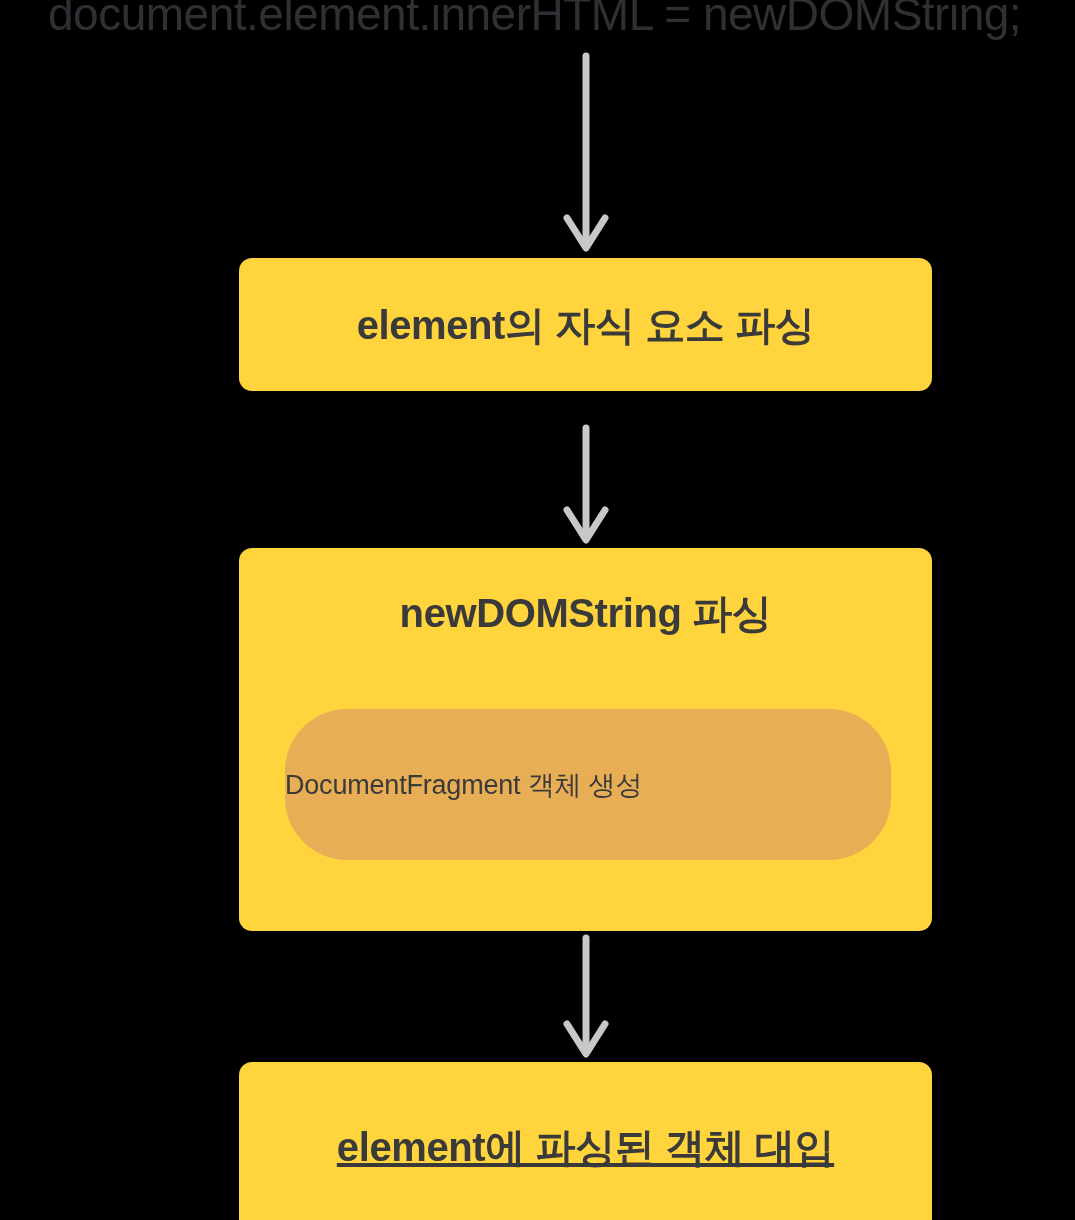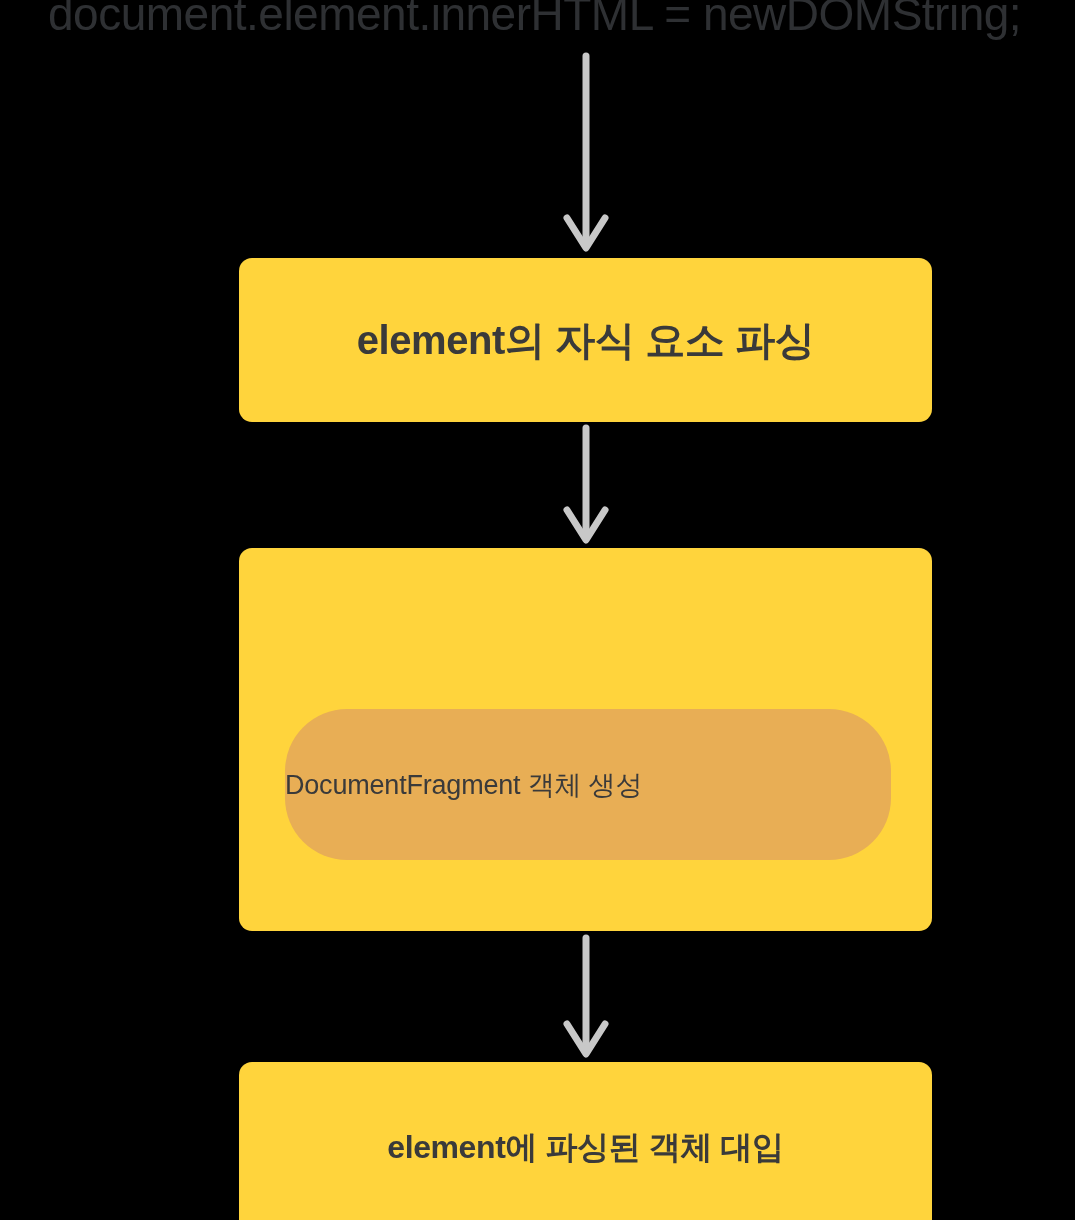--- a/index.html
+++ b/index.html
@@ -42,21 +42,21 @@
 
   
   .flow-box {
     position: absolute;
     left: 191px;
     width: 693px;
     background: #FFD43C;
     border-radius: 13px;
     box-sizing: border-box;
   }
-  .flow-box.b1 { top: 258px;  height: 164px; }
+  .flow-box.b1 { top: 258px;  height: 133px; }
   .flow-box.b2 { top: 548px;  height: 383px; }
   .flow-box.b3 { top: 1062px; height: 170px; }
 
   .box-title {
     position: absolute;
     left: 0;
     width: 100%;
     text-align: center;
     font-weight: bold;
     color: #3A3A3A;
@@ -70,22 +70,23 @@
     line-height: 46px;
   }
   .flow-box.b2 .box-title {
     top: 42px;
     font-size: 40px;
     line-height: 46px;
   }
   .flow-box.b3 .box-title {
     top: 50%;
     transform: translateY(-50%);
-    font-size: 32px;
+    font-size: 40px;
     line-height: 46px;
+    text-decoration: underline;
   }
 
   
   .inner-pill {
     position: absolute;
     left: 46px;
     top: 161px;
     width: 606px;
     height: 151px;
     background: #E8AE55;
@@ -133,20 +134,21 @@
   </div>
 
   <div class="arrow a2">
     <svg viewBox="0 0 60 124" preserveAspectRatio="none">
       <line x1="30" y1="4" x2="30" y2="112" stroke="#C8C8C8" stroke-width="7" stroke-linecap="round"></line>
       <polyline points="11,86 30,116 49,86" fill="none" stroke="#C8C8C8" stroke-width="7" stroke-linecap="round" stroke-linejoin="round"></polyline>
     </svg>
   </div>
 
   <div class="flow-box b2">
+    <div class="box-title">newDOMString 파싱</div>
     <div class="inner-pill">
       <span class="inner-pill-label">DocumentFragment 객체 생성</span>
     </div>
   </div>
 
   <div class="arrow a3">
     <svg viewBox="0 0 60 128" preserveAspectRatio="none">
       <line x1="30" y1="4" x2="30" y2="116" stroke="#C8C8C8" stroke-width="7" stroke-linecap="round"></line>
       <polyline points="11,90 30,120 49,90" fill="none" stroke="#C8C8C8" stroke-width="7" stroke-linecap="round" stroke-linejoin="round"></polyline>
     </svg>

